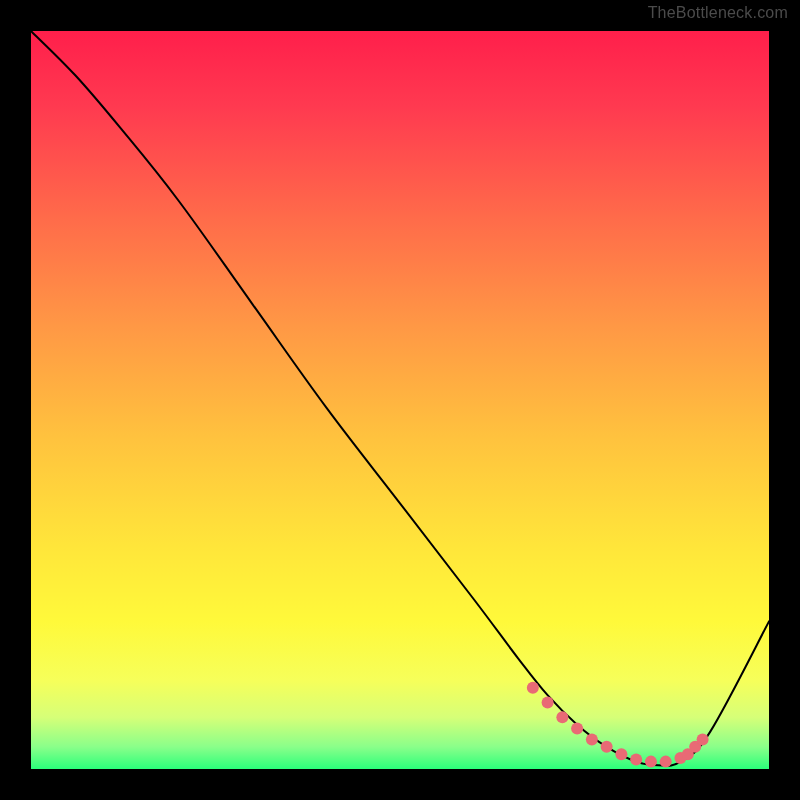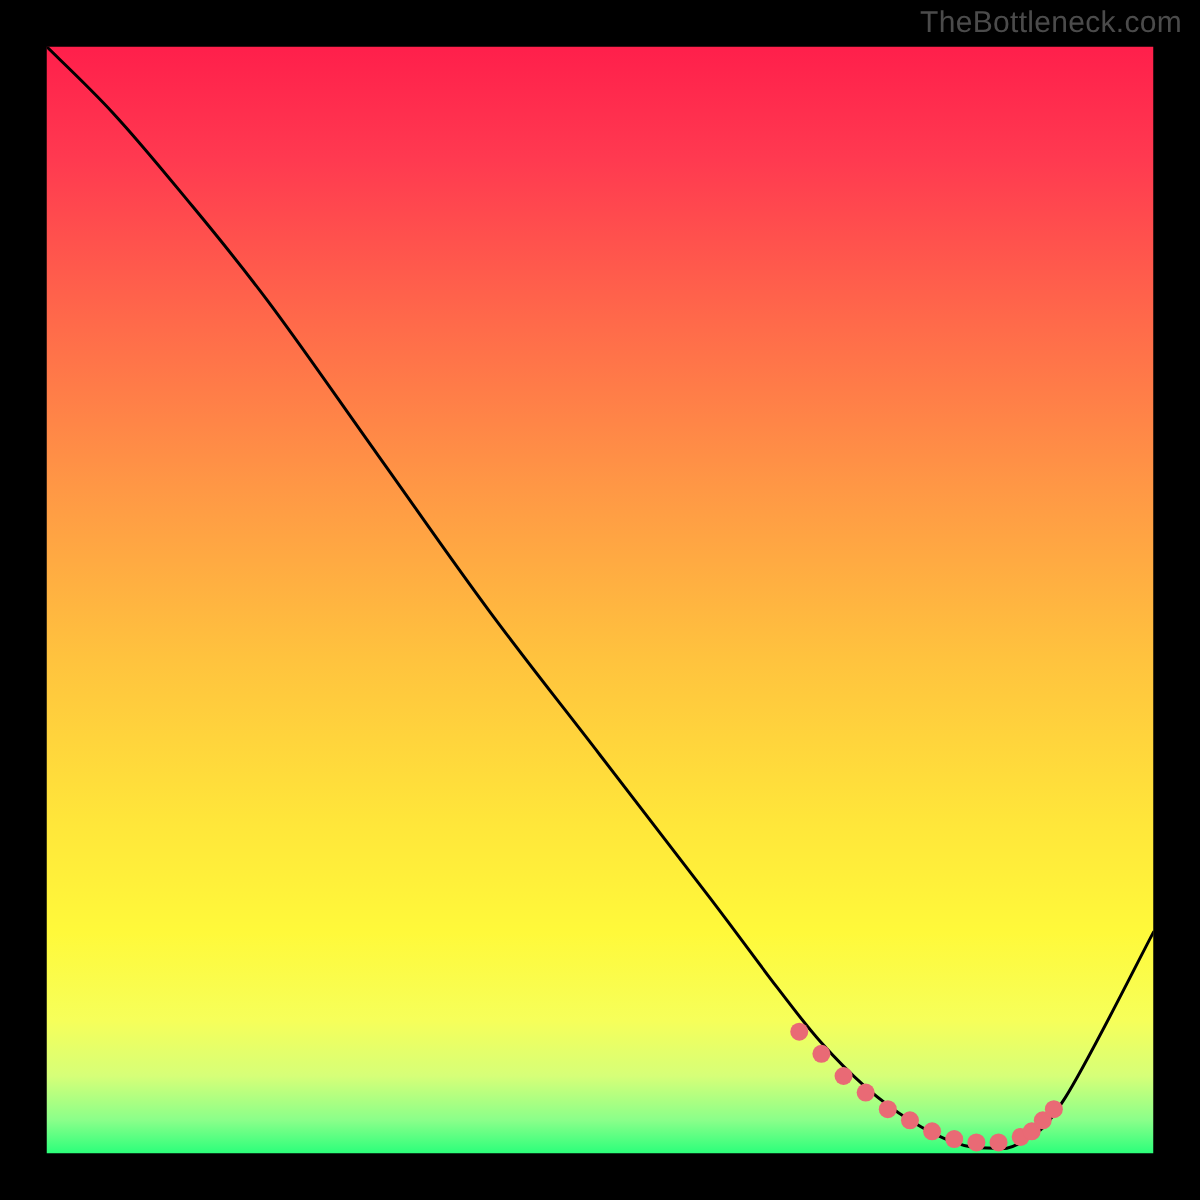--- a/index.html
+++ b/index.html
@@ -8,21 +8,21 @@
     position: relative;
     width: 800px;
     height: 800px;
     background: #000;
   }
   .watermark {
     position: absolute;
     top: 4px;
     right: 12px;
     font-family: Arial, Helvetica, sans-serif;
-    font-size: 20px;
+    font-size: 16px;
     font-weight: 500;
     color: #4b4b4b;
     letter-spacing: 0.2px;
     z-index: 5;
   }
   svg.plot {
     position: absolute;
     left: 31px;
     top: 31px;
     width: 738px;

